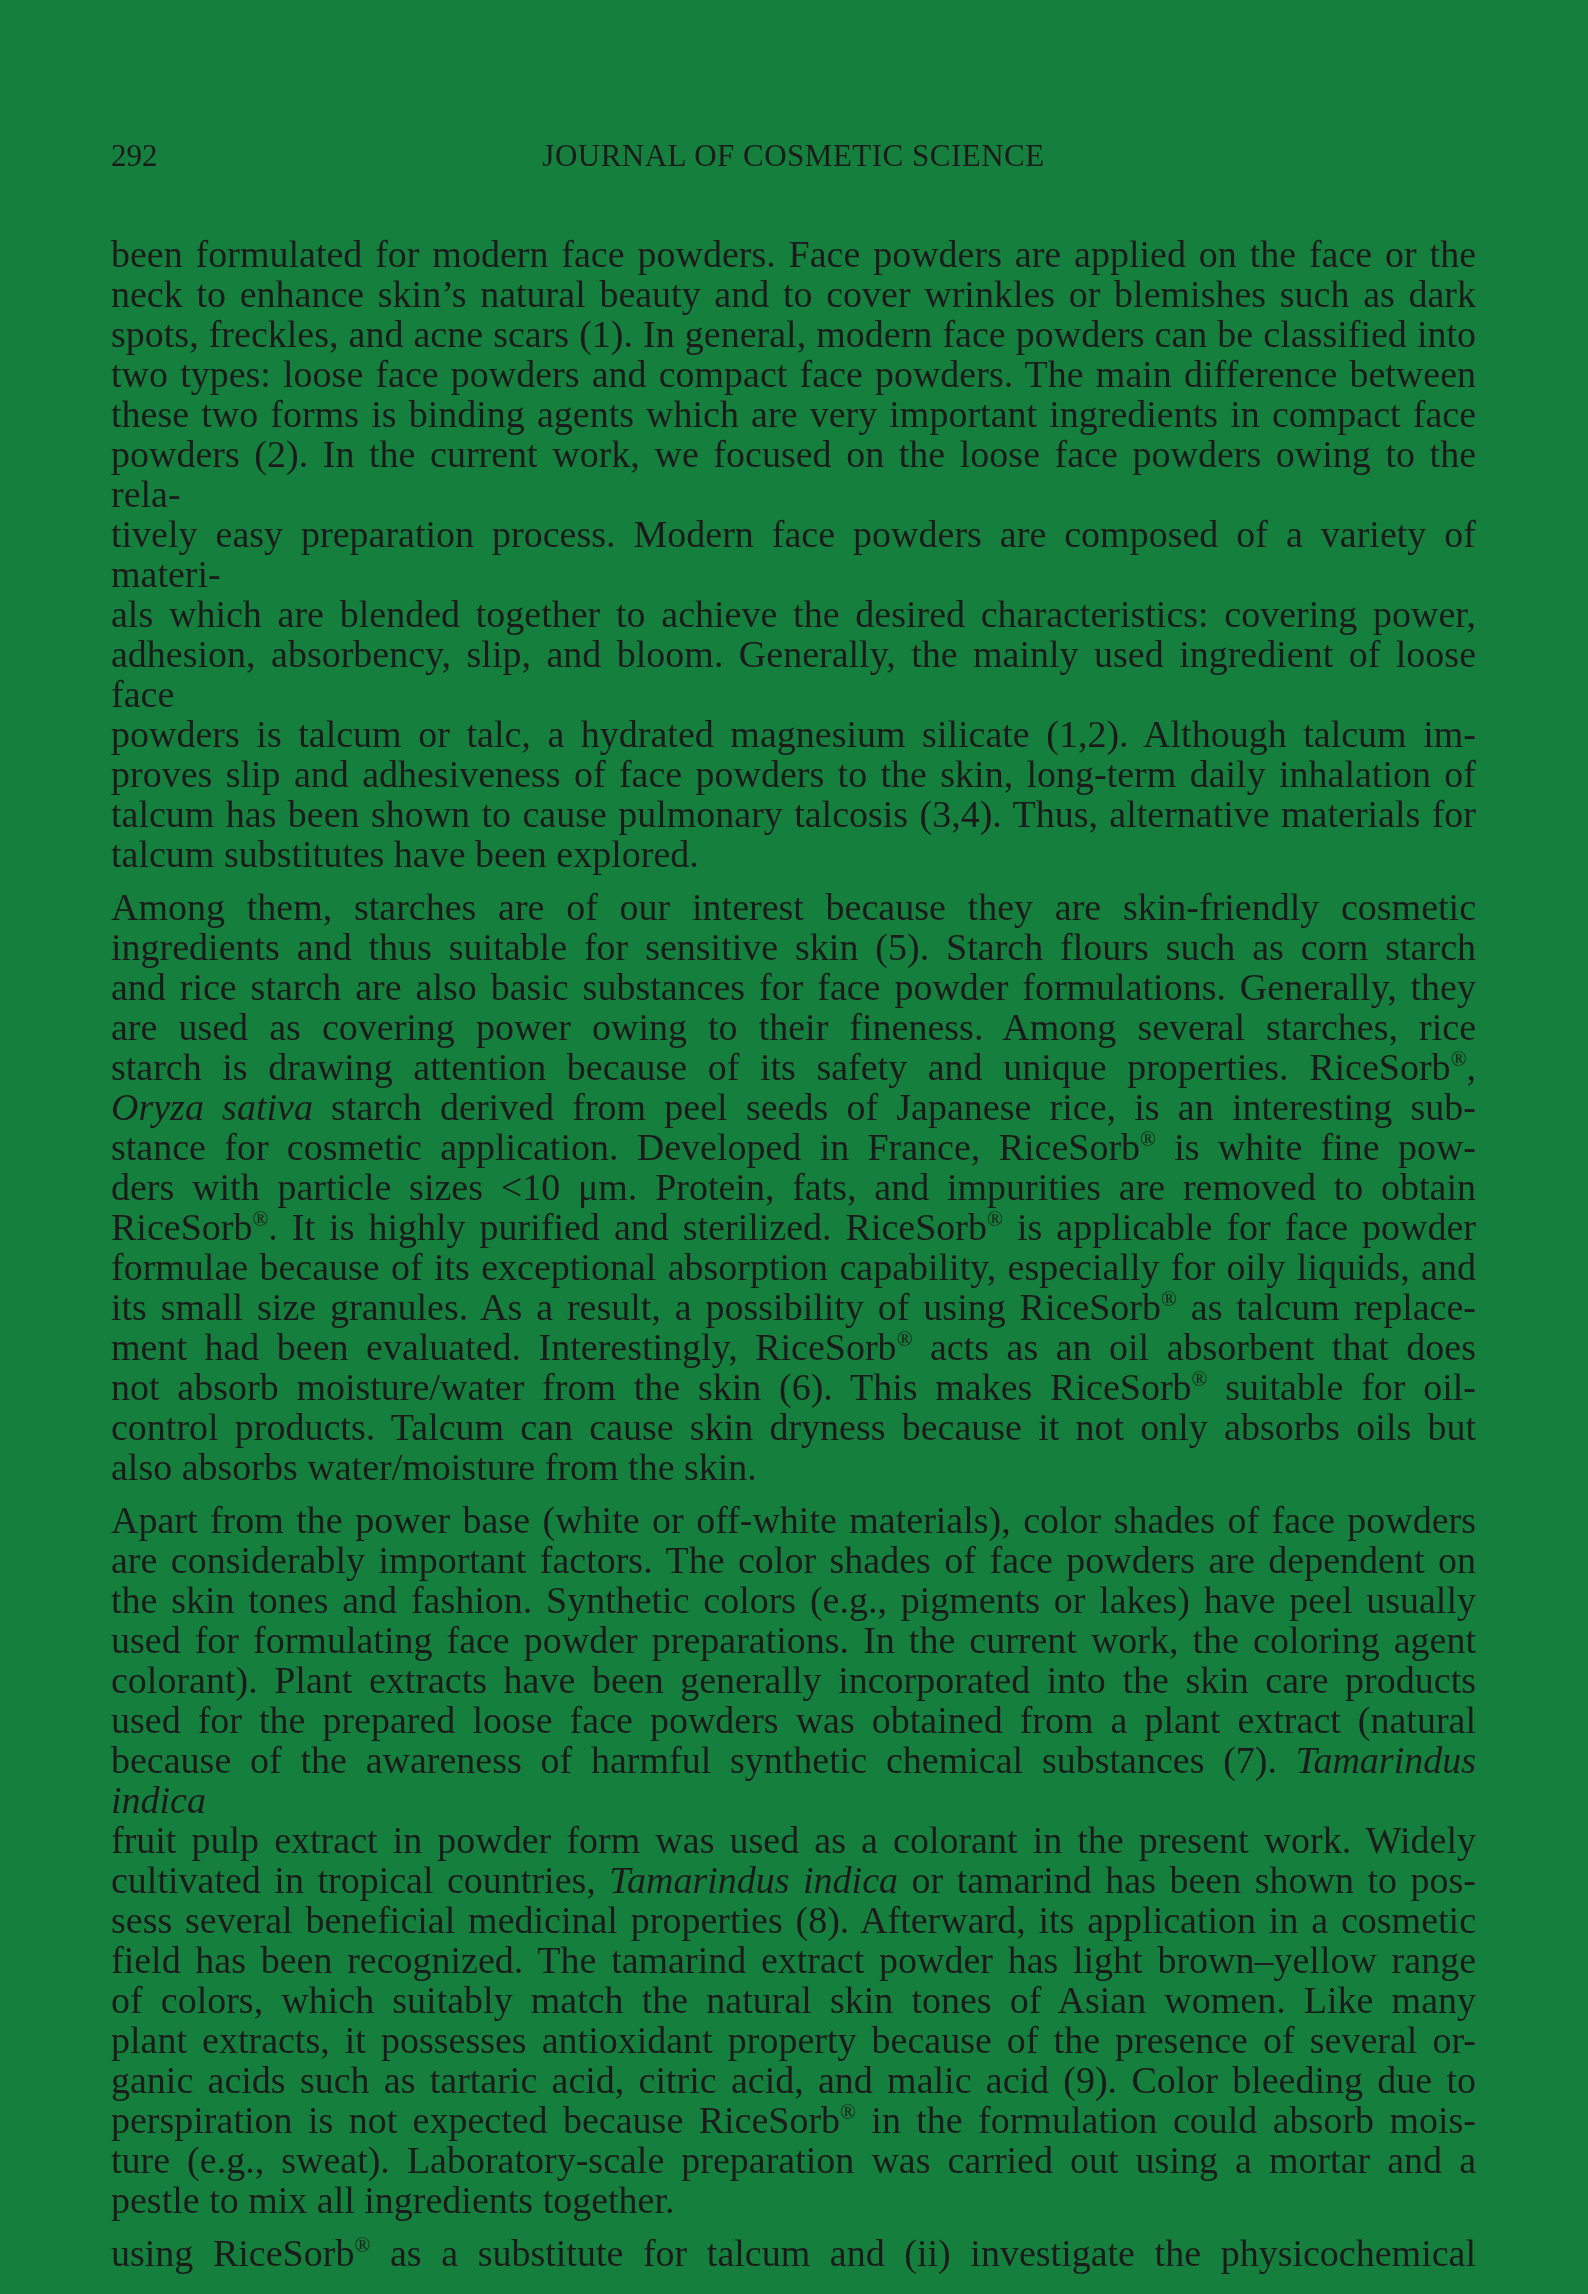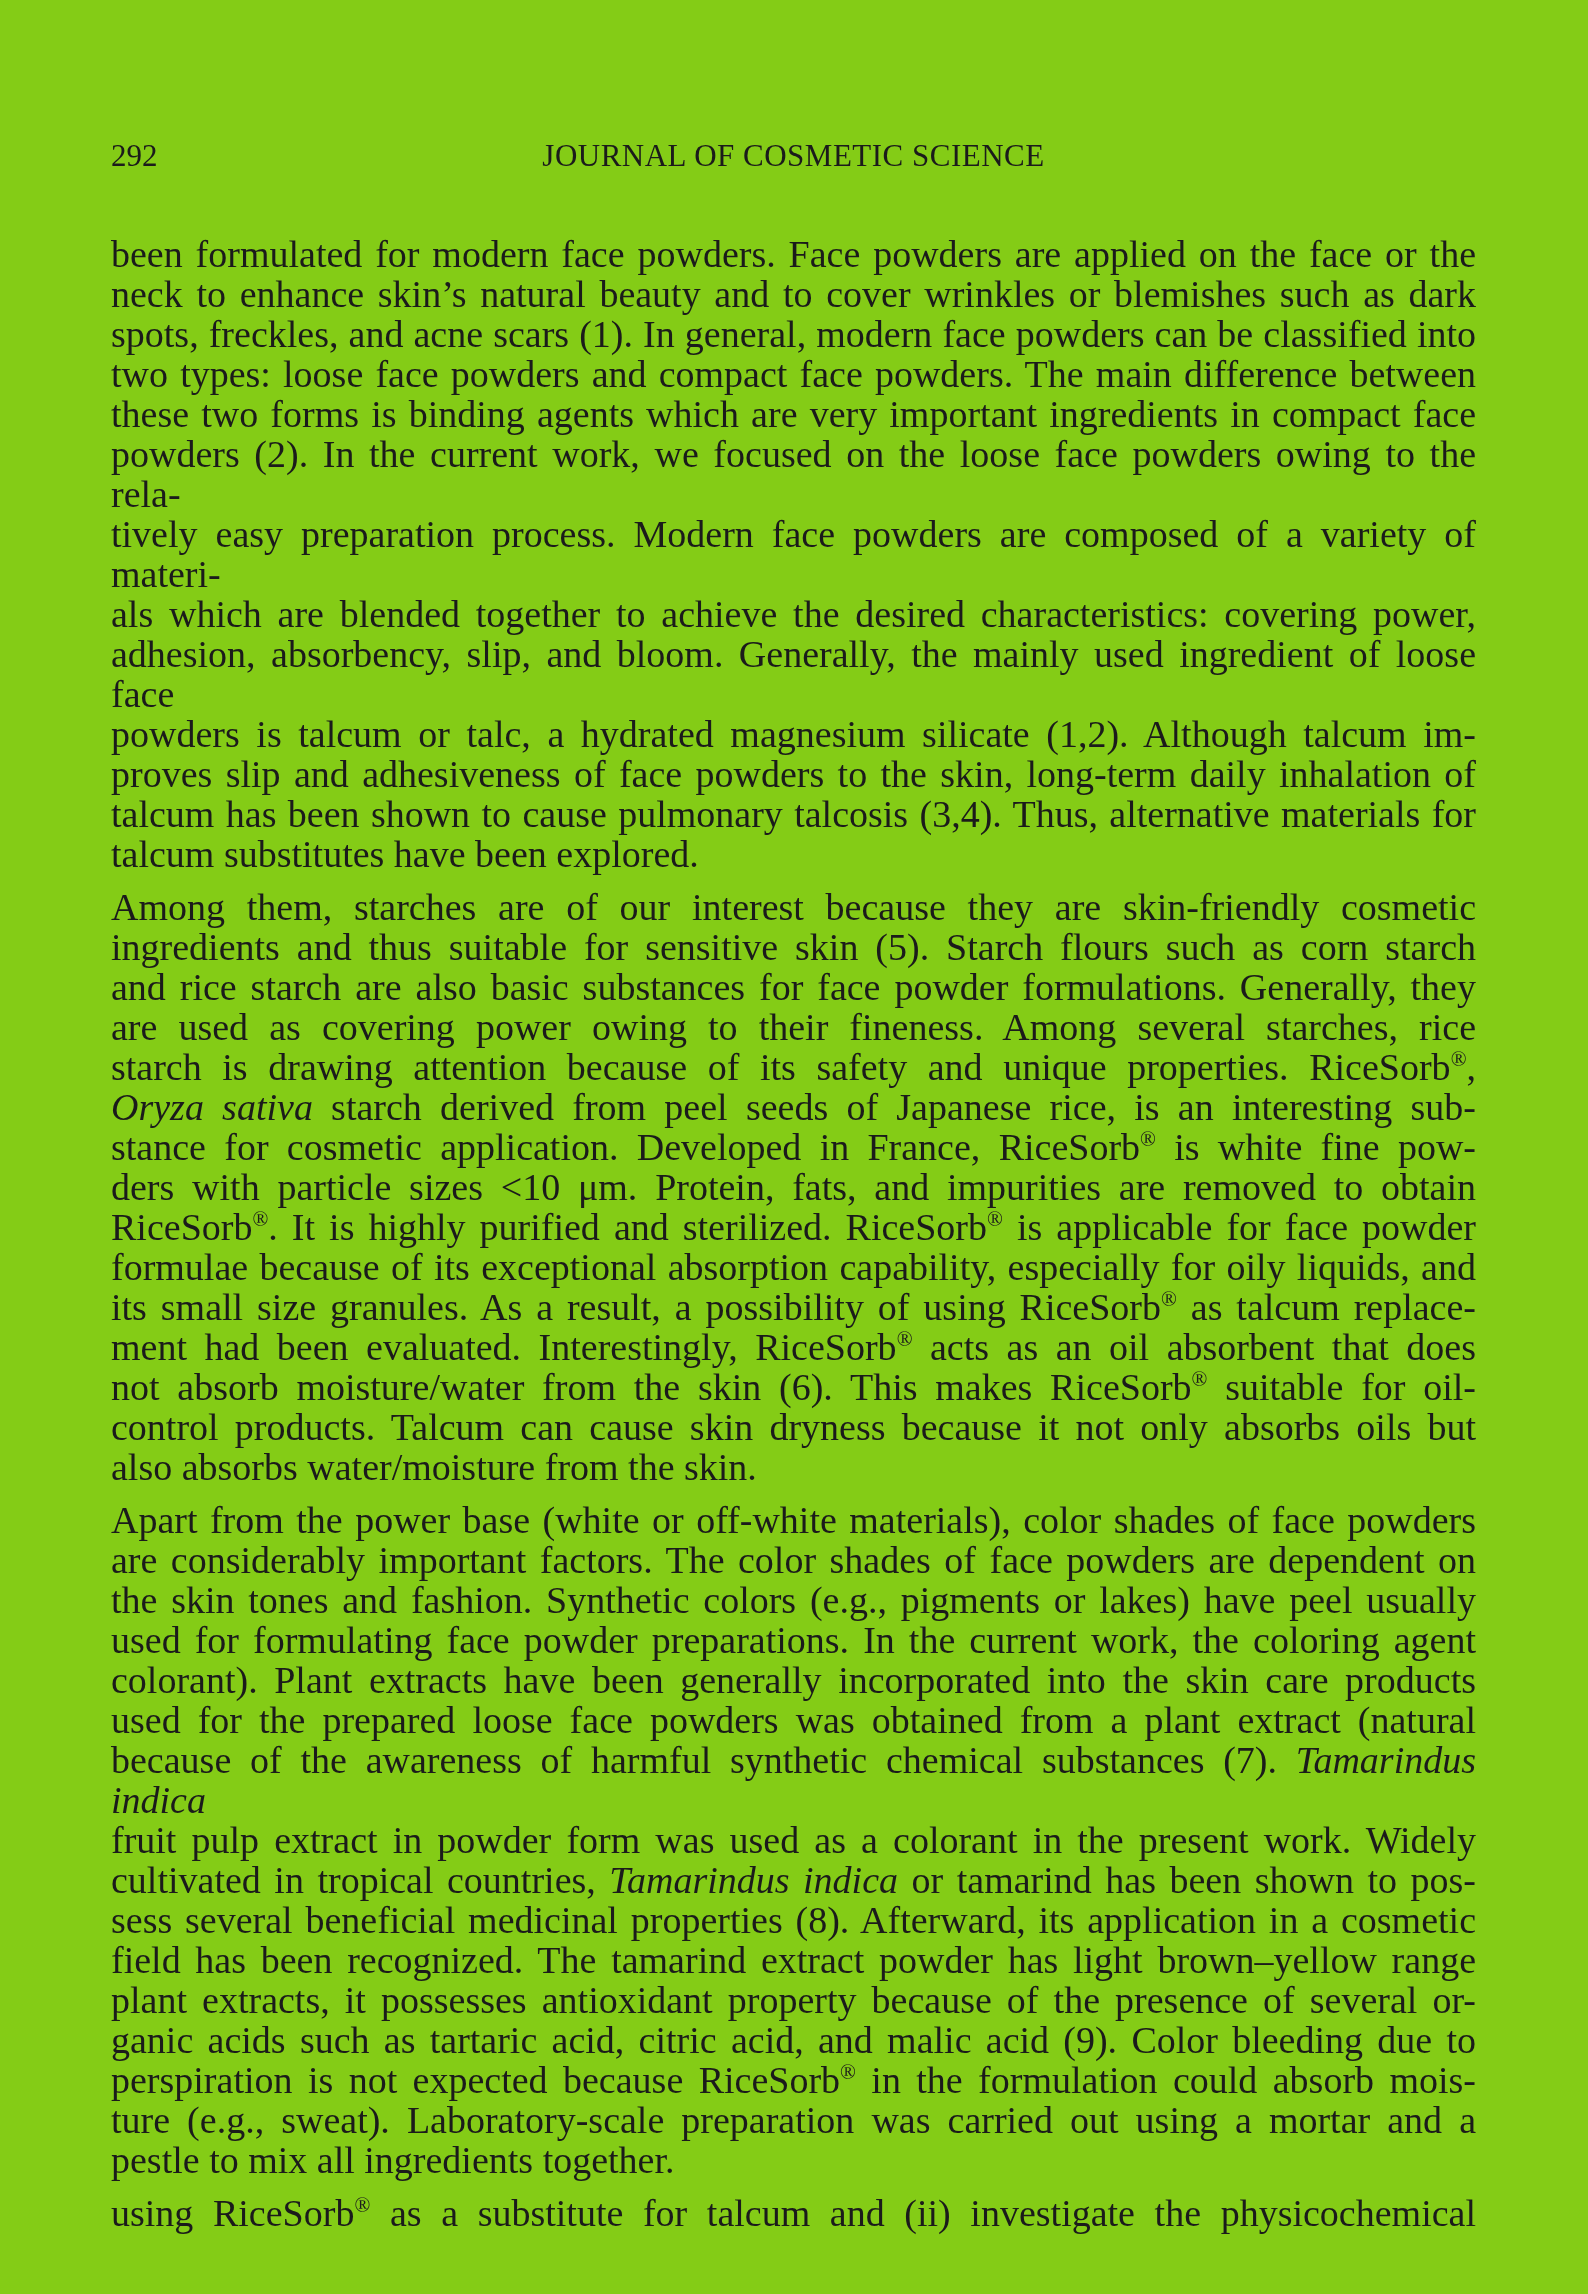--- a/index.html
+++ b/index.html
@@ -4,21 +4,21 @@
 <style>
   html, body {
     margin: 0;
     padding: 0;
     background: #ffffff;
   }
   .page {
     position: relative;
     width: 1589px;
     height: 2295px;
-    background: #84cc16;
+    background: #15803d;
     color: #1b1b1b;
     font-family: "Liberation Serif", serif;
     overflow: hidden;
   }
   .page-header {
     position: absolute;
     top: 137px;
     left: 111px;
     width: 1365px;
     height: 41px;
@@ -108,20 +108,21 @@
         <div class="line">are considerably important factors. The color shades of face powders are dependent on</div>
         <div class="line">the skin tones and fashion. Synthetic colors (e.g., pigments or lakes) have peel usually</div>
         <div class="line">used for formulating face powder preparations. In the current work, the coloring agent</div>
         <div class="line">colorant). Plant extracts have been generally incorporated into the skin care products</div>
         <div class="line">used for the prepared loose face powders was obtained from a plant extract (natural</div>
         <div class="line">because of the awareness of harmful synthetic chemical substances (7). <i>Tamarindus indica</i></div>
         <div class="line">fruit pulp extract in powder form was used as a colorant in the present work. Widely</div>
         <div class="line">cultivated in tropical countries, <i>Tamarindus indica</i> or tamarind has been shown to pos-</div>
         <div class="line">sess several beneficial medicinal properties (8). Afterward, its application in a cosmetic</div>
         <div class="line">field has been recognized. The tamarind extract powder has light brown–yellow range</div>
+        <div class="line">of colors, which suitably match the natural skin tones of Asian women. Like many</div>
         <div class="line">plant extracts, it possesses antioxidant property because of the presence of several or-</div>
         <div class="line">ganic acids such as tartaric acid, citric acid, and malic acid (9). Color bleeding due to</div>
         <div class="line">perspiration is not expected because RiceSorb<sup>®</sup> in the formulation could absorb mois-</div>
         <div class="line">ture (e.g., sweat). Laboratory-scale preparation was carried out using a mortar and a</div>
         <div class="line final">pestle to mix all ingredients together.</div>
       </div>
       <div class="para">
         <div class="line">using RiceSorb<sup>®</sup> as a substitute for talcum and (ii) investigate the physicochemical</div>
       </div>
     </main>

